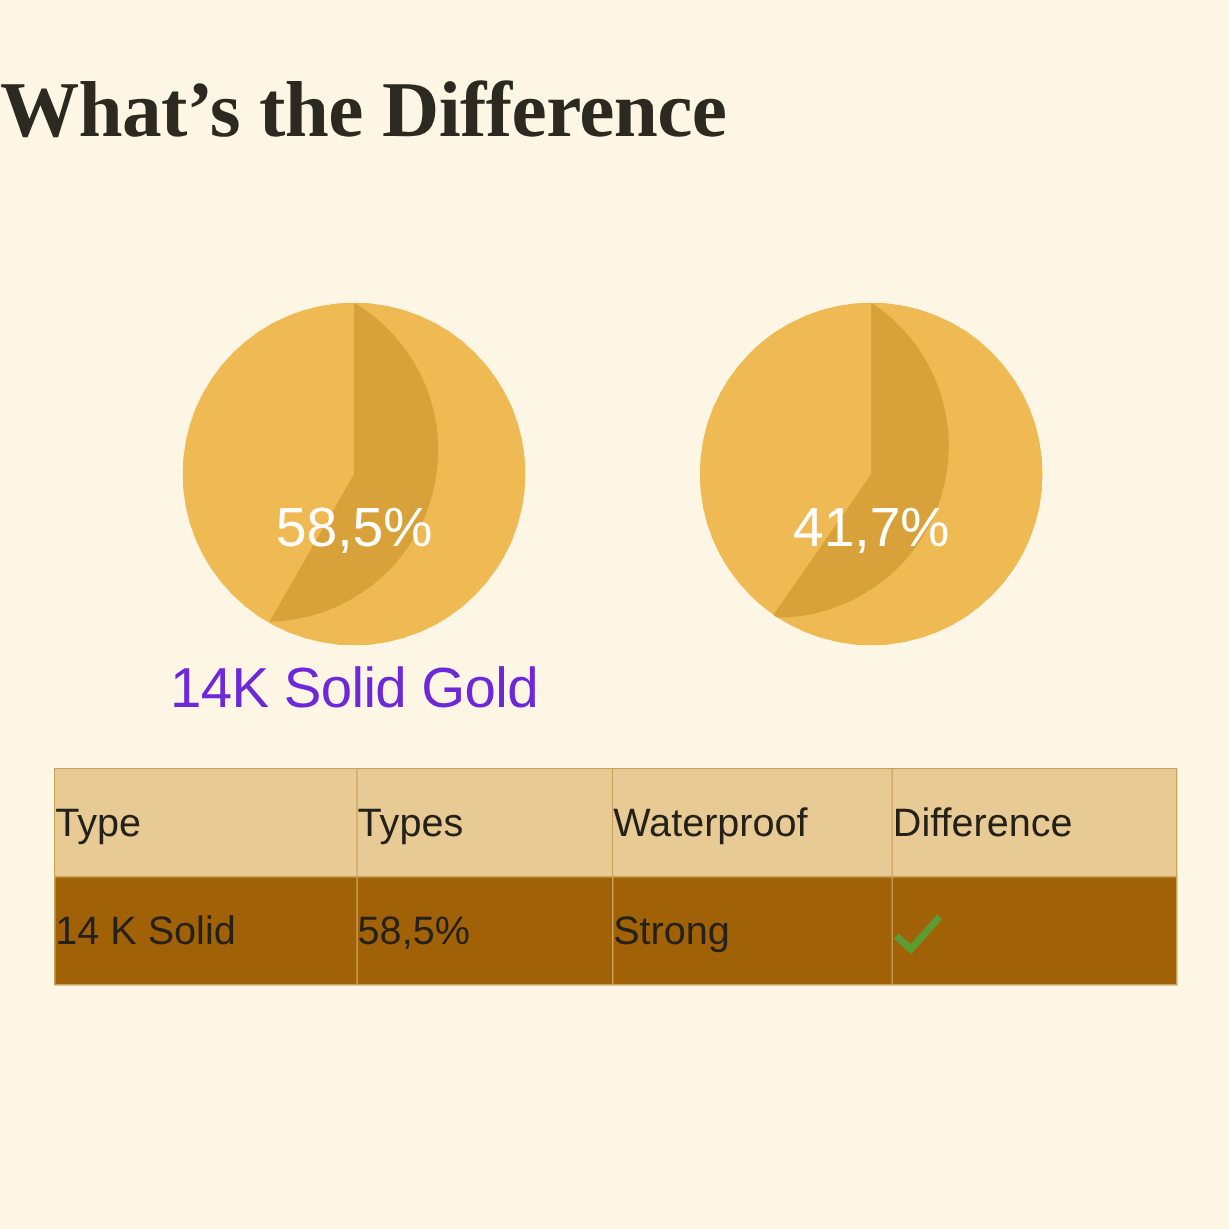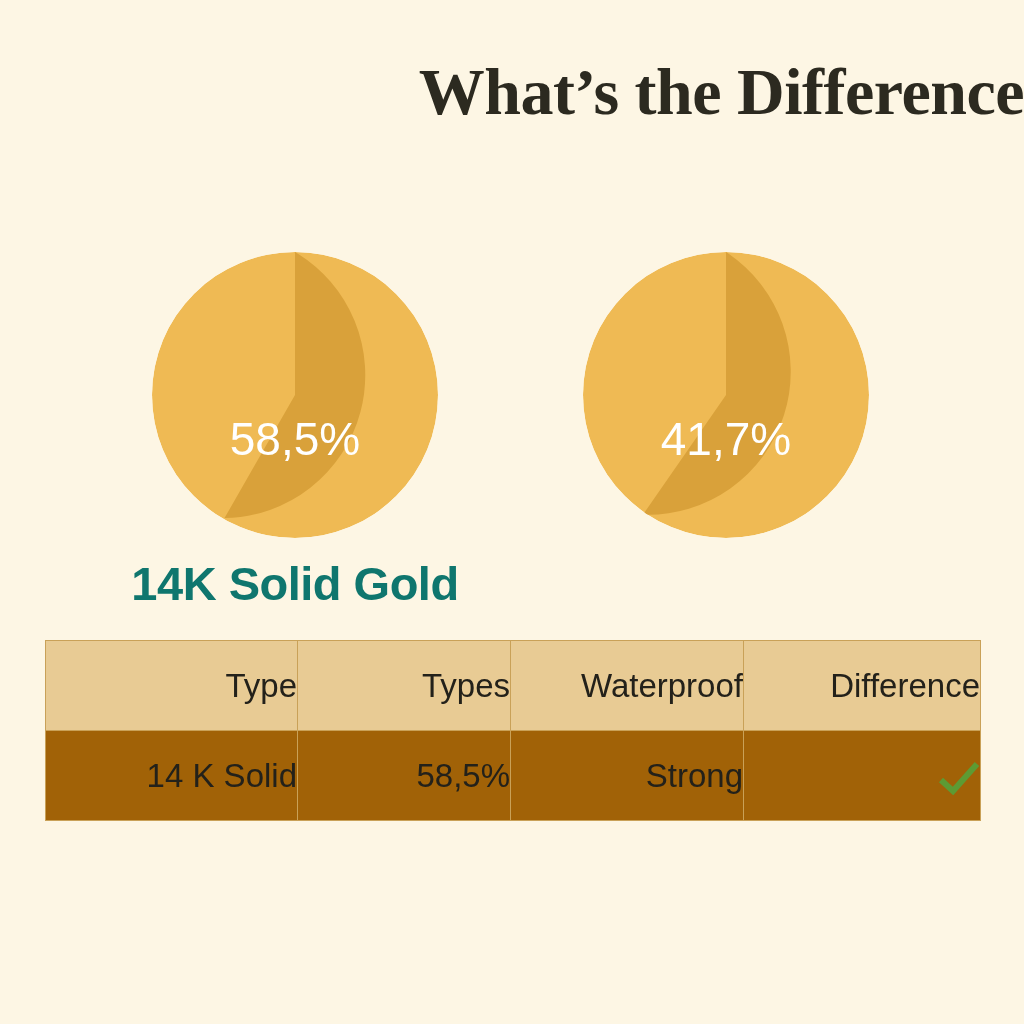--- a/index.html
+++ b/index.html
@@ -14,21 +14,21 @@
     overflow: hidden;
     position: relative;
   }
 
   
   .title-block {
     position: absolute;
     top: 52px;
     left: 0;
     width: 1024px;
-    text-align: right;
+    text-align: left;
   }
   .title-line {
     font-family: "Liberation Serif", serif;
     font-weight: bold;
     font-size: 66px;
     line-height: 80px;
     color: #2C2A20;
     letter-spacing: -0.5px;
     white-space: nowrap;
   }
@@ -73,44 +73,43 @@
     top: 160px;
     text-align: center;
     font-size: 46px;
     color: #FFFFFF;
     letter-spacing: 0px;
     font-weight: 400;
   }
 
   .chart-caption {
     position: absolute;
-    top: 304px;
+    top: 293px;
     left: 0;
     width: 430px;
     text-align: center;
     font-size: 47px;
-    color: #0f766e;
+    color: #6d28d9;
     letter-spacing: -0.5px;
     white-space: nowrap;
-    font-weight: bold;
   }
 
   
   .table {
     position: absolute;
     left: 45px;
     top: 640px;
     width: 936px;
     border-collapse: collapse;
     table-layout: fixed;
   }
   .table td, .table th {
     border: 1px solid #C9A158;
     height: 89px;
-    text-align: right;
+    text-align: left;
     vertical-align: middle;
     font-weight: normal;
     padding: 0;
   }
   .table thead th {
     background: #E8CB94;
     font-size: 33px;
     color: #23211A;
   }
   .table tbody td {

